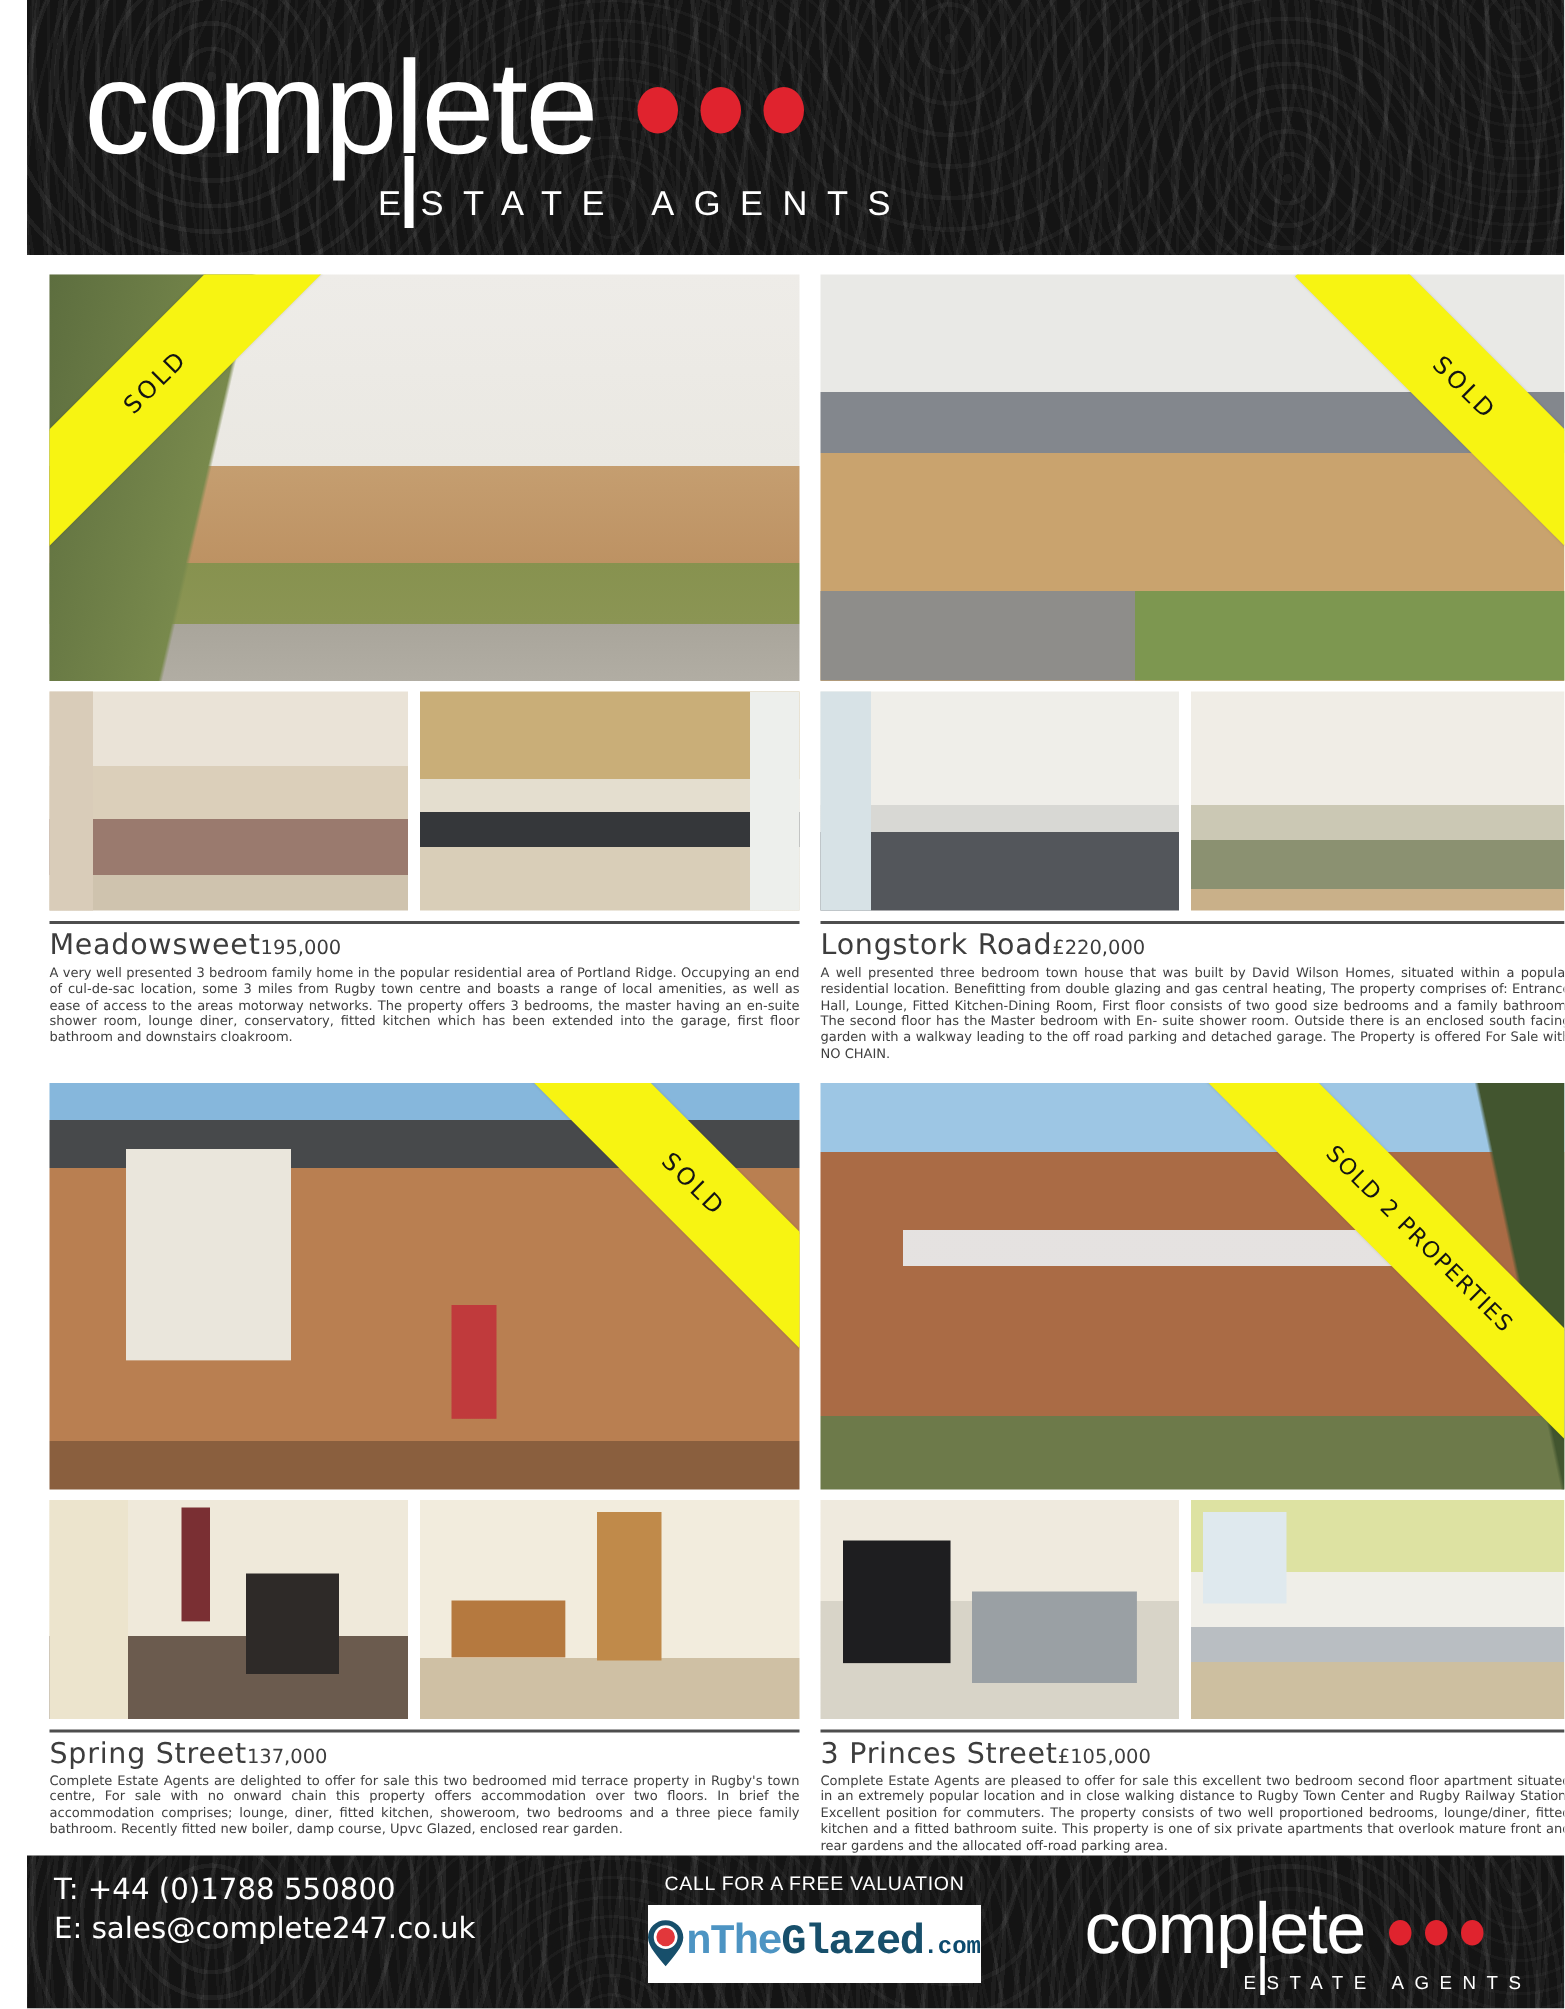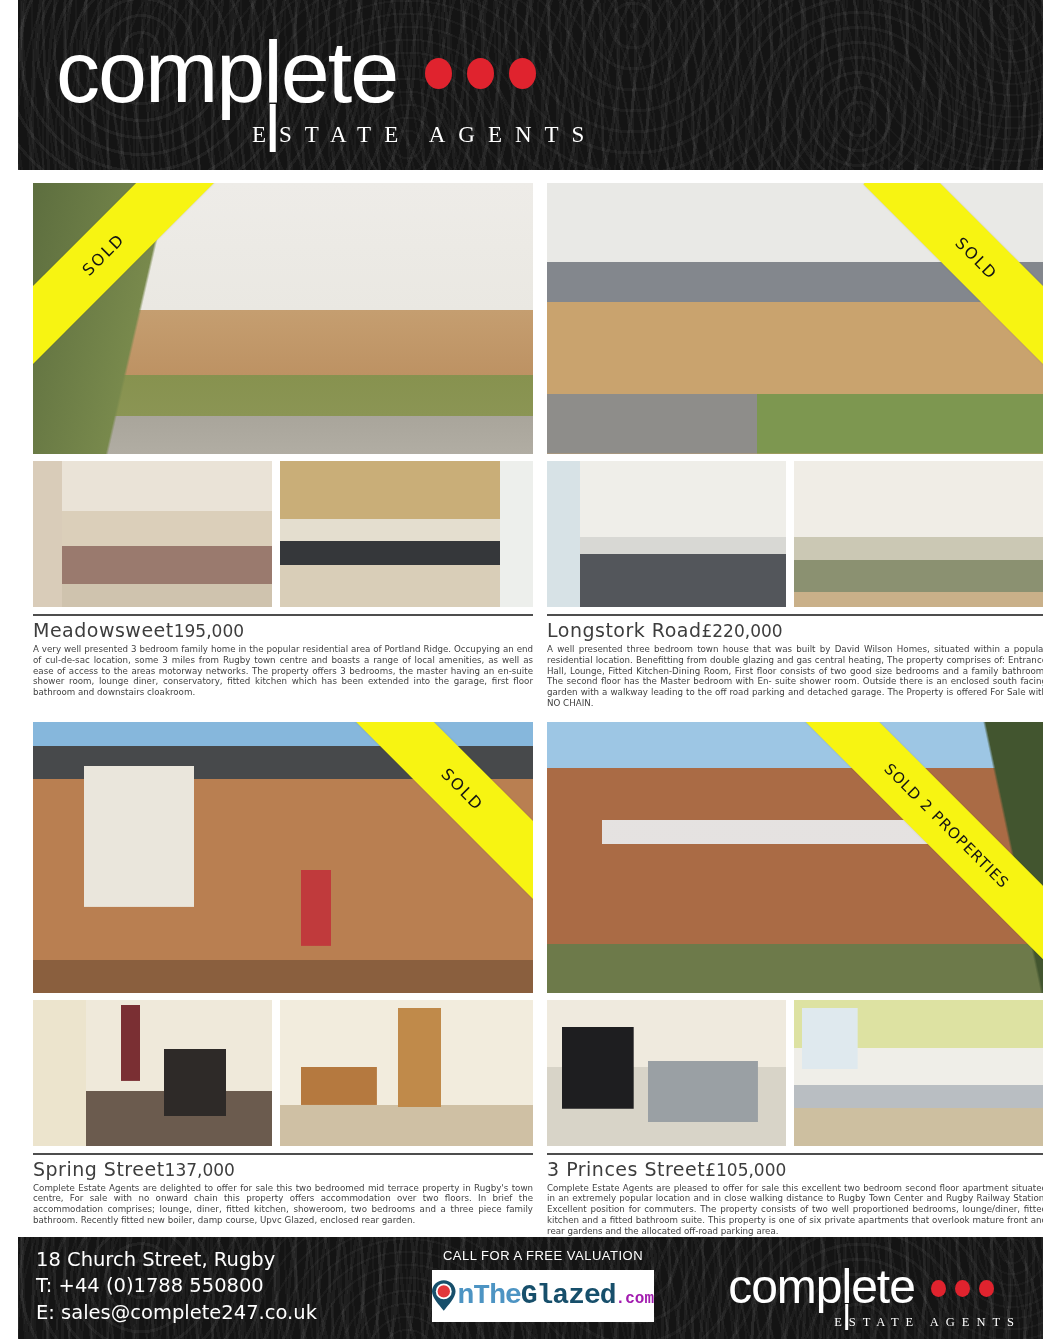--- a/index.html
+++ b/index.html
@@ -26,36 +26,36 @@
   .logo { position:absolute; left:38px; top:28px; color:#fff; }
   .logo-line1 { font-family:"Liberation Sans", sans-serif; font-size:88px; line-height:1;
                 letter-spacing:-2px; display:flex; align-items:flex-start; }
   .logo-word { position:relative; }
   .l-glyph { position:relative; display:inline-block; }
   .l-glyph::after { content:""; position:absolute; left:54%; transform:translateX(-50%);
                     top:0.86em; width:0.075em; height:0.55em; background:#fff; }
   .logo-dots { display:flex; gap:15px; margin-left:28px; margin-top:30px; }
   .dot { width:27px; height:31px; border-radius:50%; background:#e0232e; }
   .dot-sm { width:15px; height:17px; }
-  .logo-line2 { font-family:Liberation Serif, serif; font-size:23px; letter-spacing:13px;
+  .logo-line2 { font-family:Liberation Sans, sans-serif; font-size:23px; letter-spacing:13px;
                 margin:6px 0 0 196px; white-space:nowrap; }
 
   
   .main { flex:1 1 auto; padding:13px 15px 0 15px; }
   .grid { display:grid; grid-template-columns:500px 500px; column-gap:14px; row-gap:13px; }
   .card { width:500px; }
   .photo-main { height:271px; position:relative; overflow:hidden; }
   .photo-row { display:flex; gap:8px; margin-top:7px; }
   .photo-small { height:146px; position:relative; overflow:hidden; }
   .ps-left { flex:0 0 239px; }
   .ps-right { flex:1 1 auto; }
   .rule { border-top:2px solid #4e4e4e; margin-top:7px; }
   .title-row { display:flex; align-items:baseline; margin-top:3px; }
   .prop-name { font-size:19px; color:#3d3d3d; letter-spacing:0.5px; }
-  .prop-price { font-size:17px; color:#3d3d3d; }
+  .prop-price { font-size:13px; color:#3d3d3d; }
   .prop-desc { font-size:8.7px; line-height:1.24; color:#3f3f3f; margin-top:3px;
                text-align:justify; min-height:54px; }
 
   
   .banner { position:absolute; background:#f7f412; color:#141414; display:flex;
             align-items:center; justify-content:center; font-size:16px; letter-spacing:2px;
             height:55px; width:265px; box-shadow:0 0 2px rgba(0,0,0,0.15); }
   .banner-tl { left:-62px; top:44px; transform:rotate(-45deg); }
   .banner-tr { right:-62px; top:48px; transform:rotate(45deg); }
   .banner-tr3 { right:-62px; top:40px; transform:rotate(45deg); }
@@ -120,21 +120,21 @@
   .footer { height:141px; flex:0 0 auto; position:relative; color:#fff; display:flex; }
   .contact { padding:10px 0 0 18px; font-size:19.5px; line-height:1.37; flex:0 0 370px; }
   .cta-block { flex:0 0 310px; text-align:center; }
   .cta-text { font-family:"Liberation Sans", sans-serif; font-weight:normal; font-size:13px;
               letter-spacing:0.5px; margin-top:11px; white-space:nowrap; }
   .portal-box { width:222px; height:52px; background:#fff; margin:7px auto 0;
                 display:flex; align-items:center; justify-content:center; gap:2px; }
   .portal-text { font-family:Liberation Mono, monospace; font-weight:bold; font-size:28px;
                  letter-spacing:-1px; display:flex; align-items:baseline; }
   .pt-blue { color:#4d94c3; } .pt-navy { color:#174f6b; }
-  .pt-com { color:#a21caf; font-size:16px; letter-spacing:0; }
+  .pt-com { color:#0c4a6e; font-size:16px; letter-spacing:0; }
   .footer-logo { flex:1 1 auto; display:flex; justify-content:flex-end; padding:26px 22px 0 0; }
   .flogo { color:#fff; }
   .flogo .logo-line1 { font-size:48px; letter-spacing:-1px; }
   .flogo .logo-dots { gap:9px; margin-left:16px; margin-top:17px; }
   .flogo .logo-line2 { font-size:12.5px; letter-spacing:7px; margin:4px 0 0 106px; }
 </style>
 </head>
 <body>
 
 <div class="page">
@@ -218,21 +218,20 @@
           <span class="prop-price">£105,000</span>
         </div>
         <div class="prop-desc">Complete Estate Agents are pleased to offer for sale this excellent two bedroom second floor apartment situated in an extremely popular location and in close walking distance to Rugby Town Center and Rugby Railway Station. Excellent position for commuters. The property consists of two well proportioned bedrooms, lounge/diner, fitted kitchen and a fitted bathroom suite. This property is one of six private apartments that overlook mature front and rear gardens and the allocated off-road parking area.</div>
       </div>
 
     </div>
   </div>
 
   <div class="footer dark-panel">
     <div class="contact">
-      <div>18 Church Street, Rugby</div>
       <div>T: +44 (0)1788 550800</div>
       <div>E: sales@complete247.co.uk</div>
 
     </div>
     <div class="cta-block">
       <div class="cta-text">CALL FOR A FREE VALUATION</div>
       <div class="portal-box">
         <svg width="34" height="45" viewBox="0 0 40 52">
           <path d="M20,0 C9,0 0,8.6 0,19.4 C0,30 12,42 20,52 C28,42 40,30 40,19.4 C40,8.6 31,0 20,0 Z" fill="#174f6b"></path>
           <circle cx="20" cy="19" r="13.5" fill="#ffffff"></circle>

